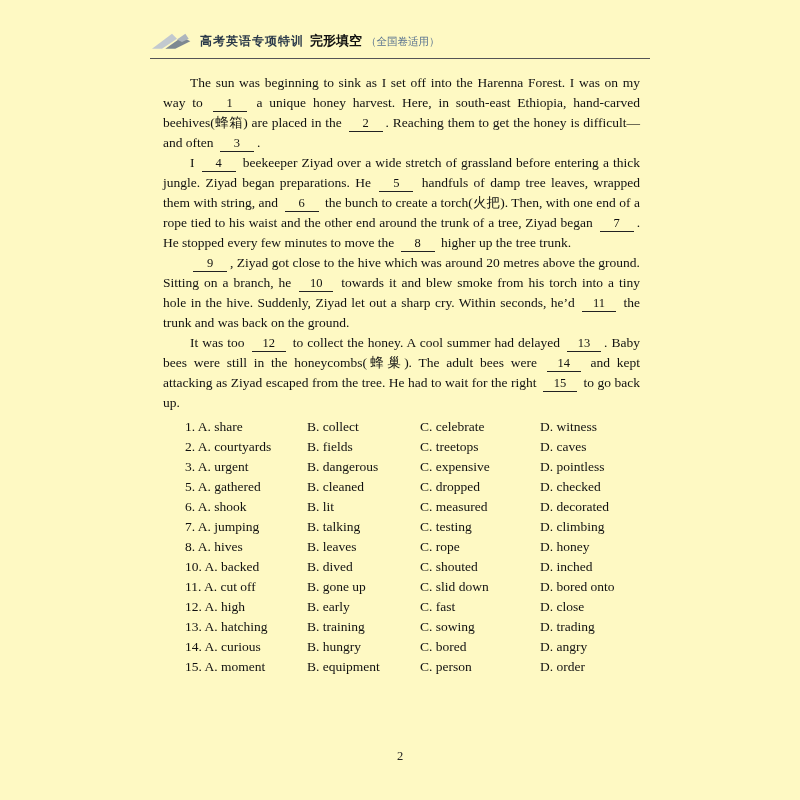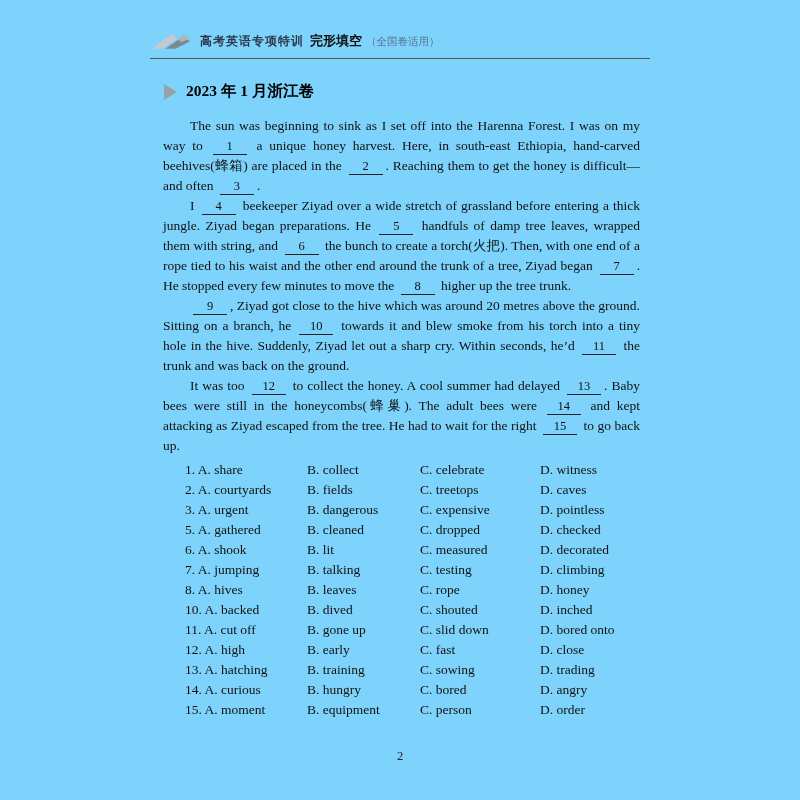--- a/index.html
+++ b/index.html
@@ -1,19 +1,19 @@
 <!DOCTYPE html>
 <html><head>
 <meta charset="utf-8">
 <style>
   html, body { margin: 0; padding: 0; background: #ffffff; }
   .page {
     position: relative;
     width: 800px; height: 800px;
-    background: #7dd3fc;
+    background: #fef9c3;
     font-family: "Liberation Serif", serif;
     color: #111111;
     box-sizing: border-box;
     padding: 32px 150px 0 150px;
     overflow: hidden;
   }
   
   .header-row {
     display: flex; align-items: baseline;
     font-family: "Liberation Sans", sans-serif;
@@ -73,24 +73,20 @@
           <polygon points="30,9 40,2 44,8 36,12" fill="#aeb6bd"></polygon>
         </svg>
       </span>
       <span class="series">高考英语专项特训</span>
       <span class="topic">完形填空</span>
       <span class="scope">（全国卷适用）</span>
     </div>
     <div class="header-rule"></div>
   </div>
 
-  <div class="section-title-row">
-    <span class="tri"></span>
-    <h1 class="section-title">2023 年 1 月浙江卷</h1>
-  </div>
 
   <div class="passage">
       <p class="para">The sun was beginning to sink as I set off into the Harenna Forest. I was on my way to <span class="blank">1</span> a unique honey harvest. Here, in south-east Ethiopia, hand-carved beehives(蜂箱) are placed in the <span class="blank">2</span>. Reaching them to get the honey is difficult—and often <span class="blank">3</span>.</p>
       <p class="para">I <span class="blank">4</span> beekeeper Ziyad over a wide stretch of grassland before entering a thick jungle. Ziyad began preparations. He <span class="blank">5</span> handfuls of damp tree leaves, wrapped them with string, and <span class="blank">6</span> the bunch to create a torch(火把). Then, with one end of a rope tied to his waist and the other end around the trunk of a tree, Ziyad began <span class="blank">7</span>. He stopped every few minutes to move the <span class="blank">8</span> higher up the tree trunk.</p>
       <p class="para"><span class="blank">9</span>, Ziyad got close to the hive which was around 20 metres above the ground. Sitting on a branch, he <span class="blank">10</span> towards it and blew smoke from his torch into a tiny hole in the hive. Suddenly, Ziyad let out a sharp cry. Within seconds, he’d <span class="blank">11</span> the trunk and was back on the ground.</p>
       <p class="para">It was too <span class="blank">12</span> to collect the honey. A cool summer had delayed <span class="blank">13</span>. Baby bees were still in the honeycombs(蜂巢). The adult bees were <span class="blank">14</span> and kept attacking as Ziyad escaped from the tree. He had to wait for the right <span class="blank">15</span> to go back up.</p>
     </div>
 
   <div class="options">
       <div class="q-row">

